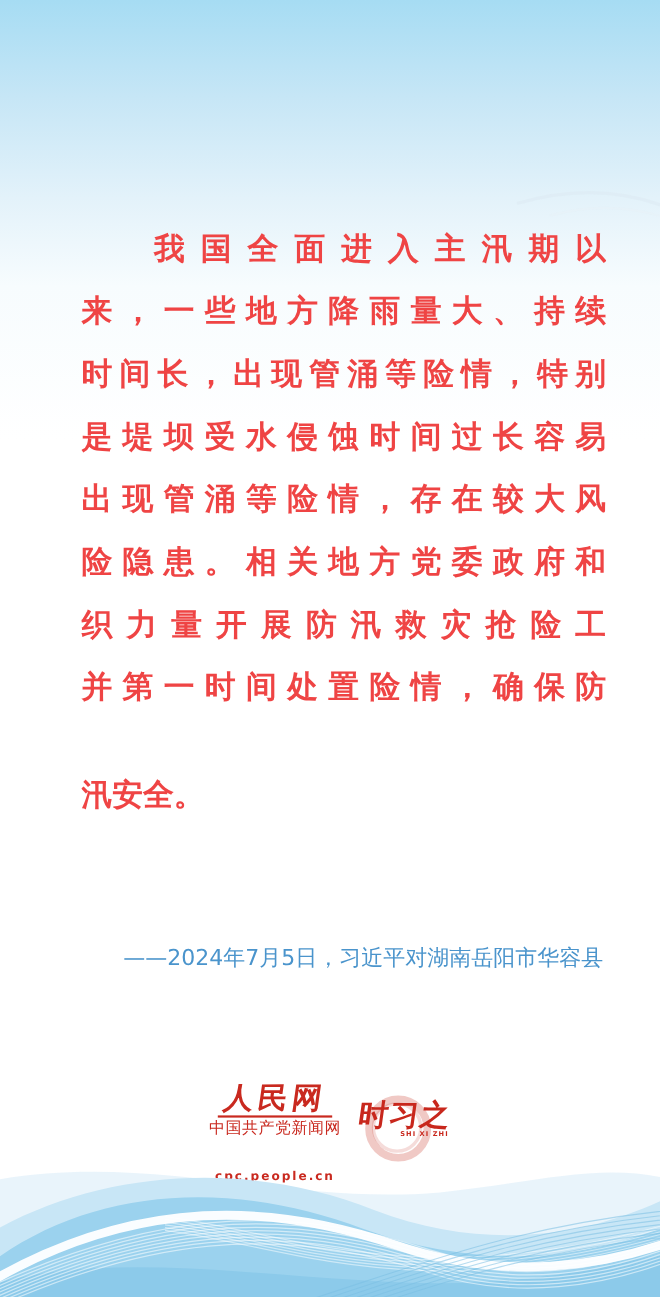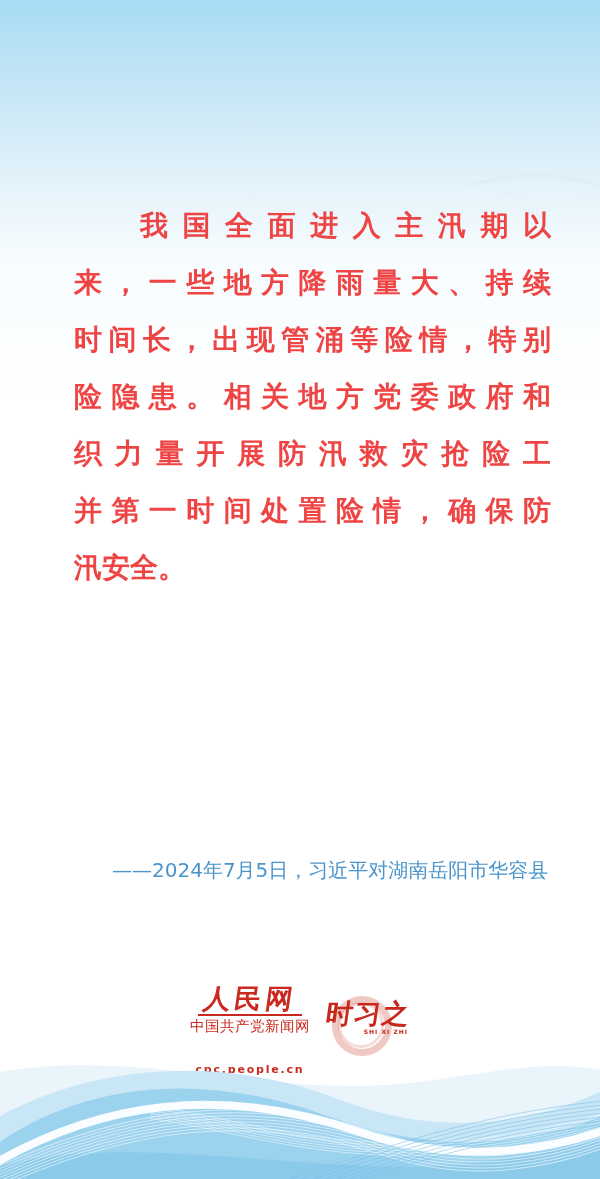--- a/index.html
+++ b/index.html
@@ -17,21 +17,21 @@
   
   .quote{
     position:absolute;left:74px;top:197px;width:477px;
     color:#ef4444;font-size:28px;font-weight:bold;
   }
   .ql{
     height:57px;line-height:57px;white-space:nowrap;overflow:hidden;
     text-align:justify;text-align-last:justify;
   }
   .ql-first{padding-left:66px;}
-  .ql-last{text-align-last:left;}
+  .ql-last{text-align-last:left;margin-top:41px;}
   
   .attribution{
     position:absolute;left:72px;top:855px;width:476px;
     color:#4a94cc;font-size:20px;font-weight:500;
   }
   .attr-line{height:31px;line-height:31px;white-space:nowrap;}
   .attr-first{padding-left:40px;}
   
   .footer-logos{
     position:absolute;left:0;top:984px;width:600px;
@@ -73,20 +73,22 @@
 
 <svg class="faint-arc" viewBox="0 0 600 260">
   <path d="M470,185 Q545,163 610,190" fill="none" stroke="#dceaf3" stroke-width="3" opacity="0.55"></path>
   <path d="M500,196 Q555,180 612,200" fill="none" stroke="#e7f1f7" stroke-width="2" opacity="0.5"></path>
 </svg>
 
 <div class="quote">
   <div class="ql ql-first">我国全面进入主汛期以</div>
   <div class="ql">来，一些地方降雨量大、持续</div>
   <div class="ql">时间长，出现管涌等险情，特别</div>
+  <div class="ql">是堤坝受水侵蚀时间过长容易</div>
+  <div class="ql">出现管涌等险情，存在较大风</div>
   <div class="ql">险隐患。相关地方党委政府和</div>
   <div class="ql">织力量开展防汛救灾抢险工</div>
   <div class="ql">并第一时间处置险情，确保防</div>
   <div class="ql ql-last">汛安全。</div>
 </div>
 
 <div class="attribution">
   <div class="attr-line attr-first">——2024年7月5日，习近平对湖南岳阳市华容县</div>
 </div>
 

